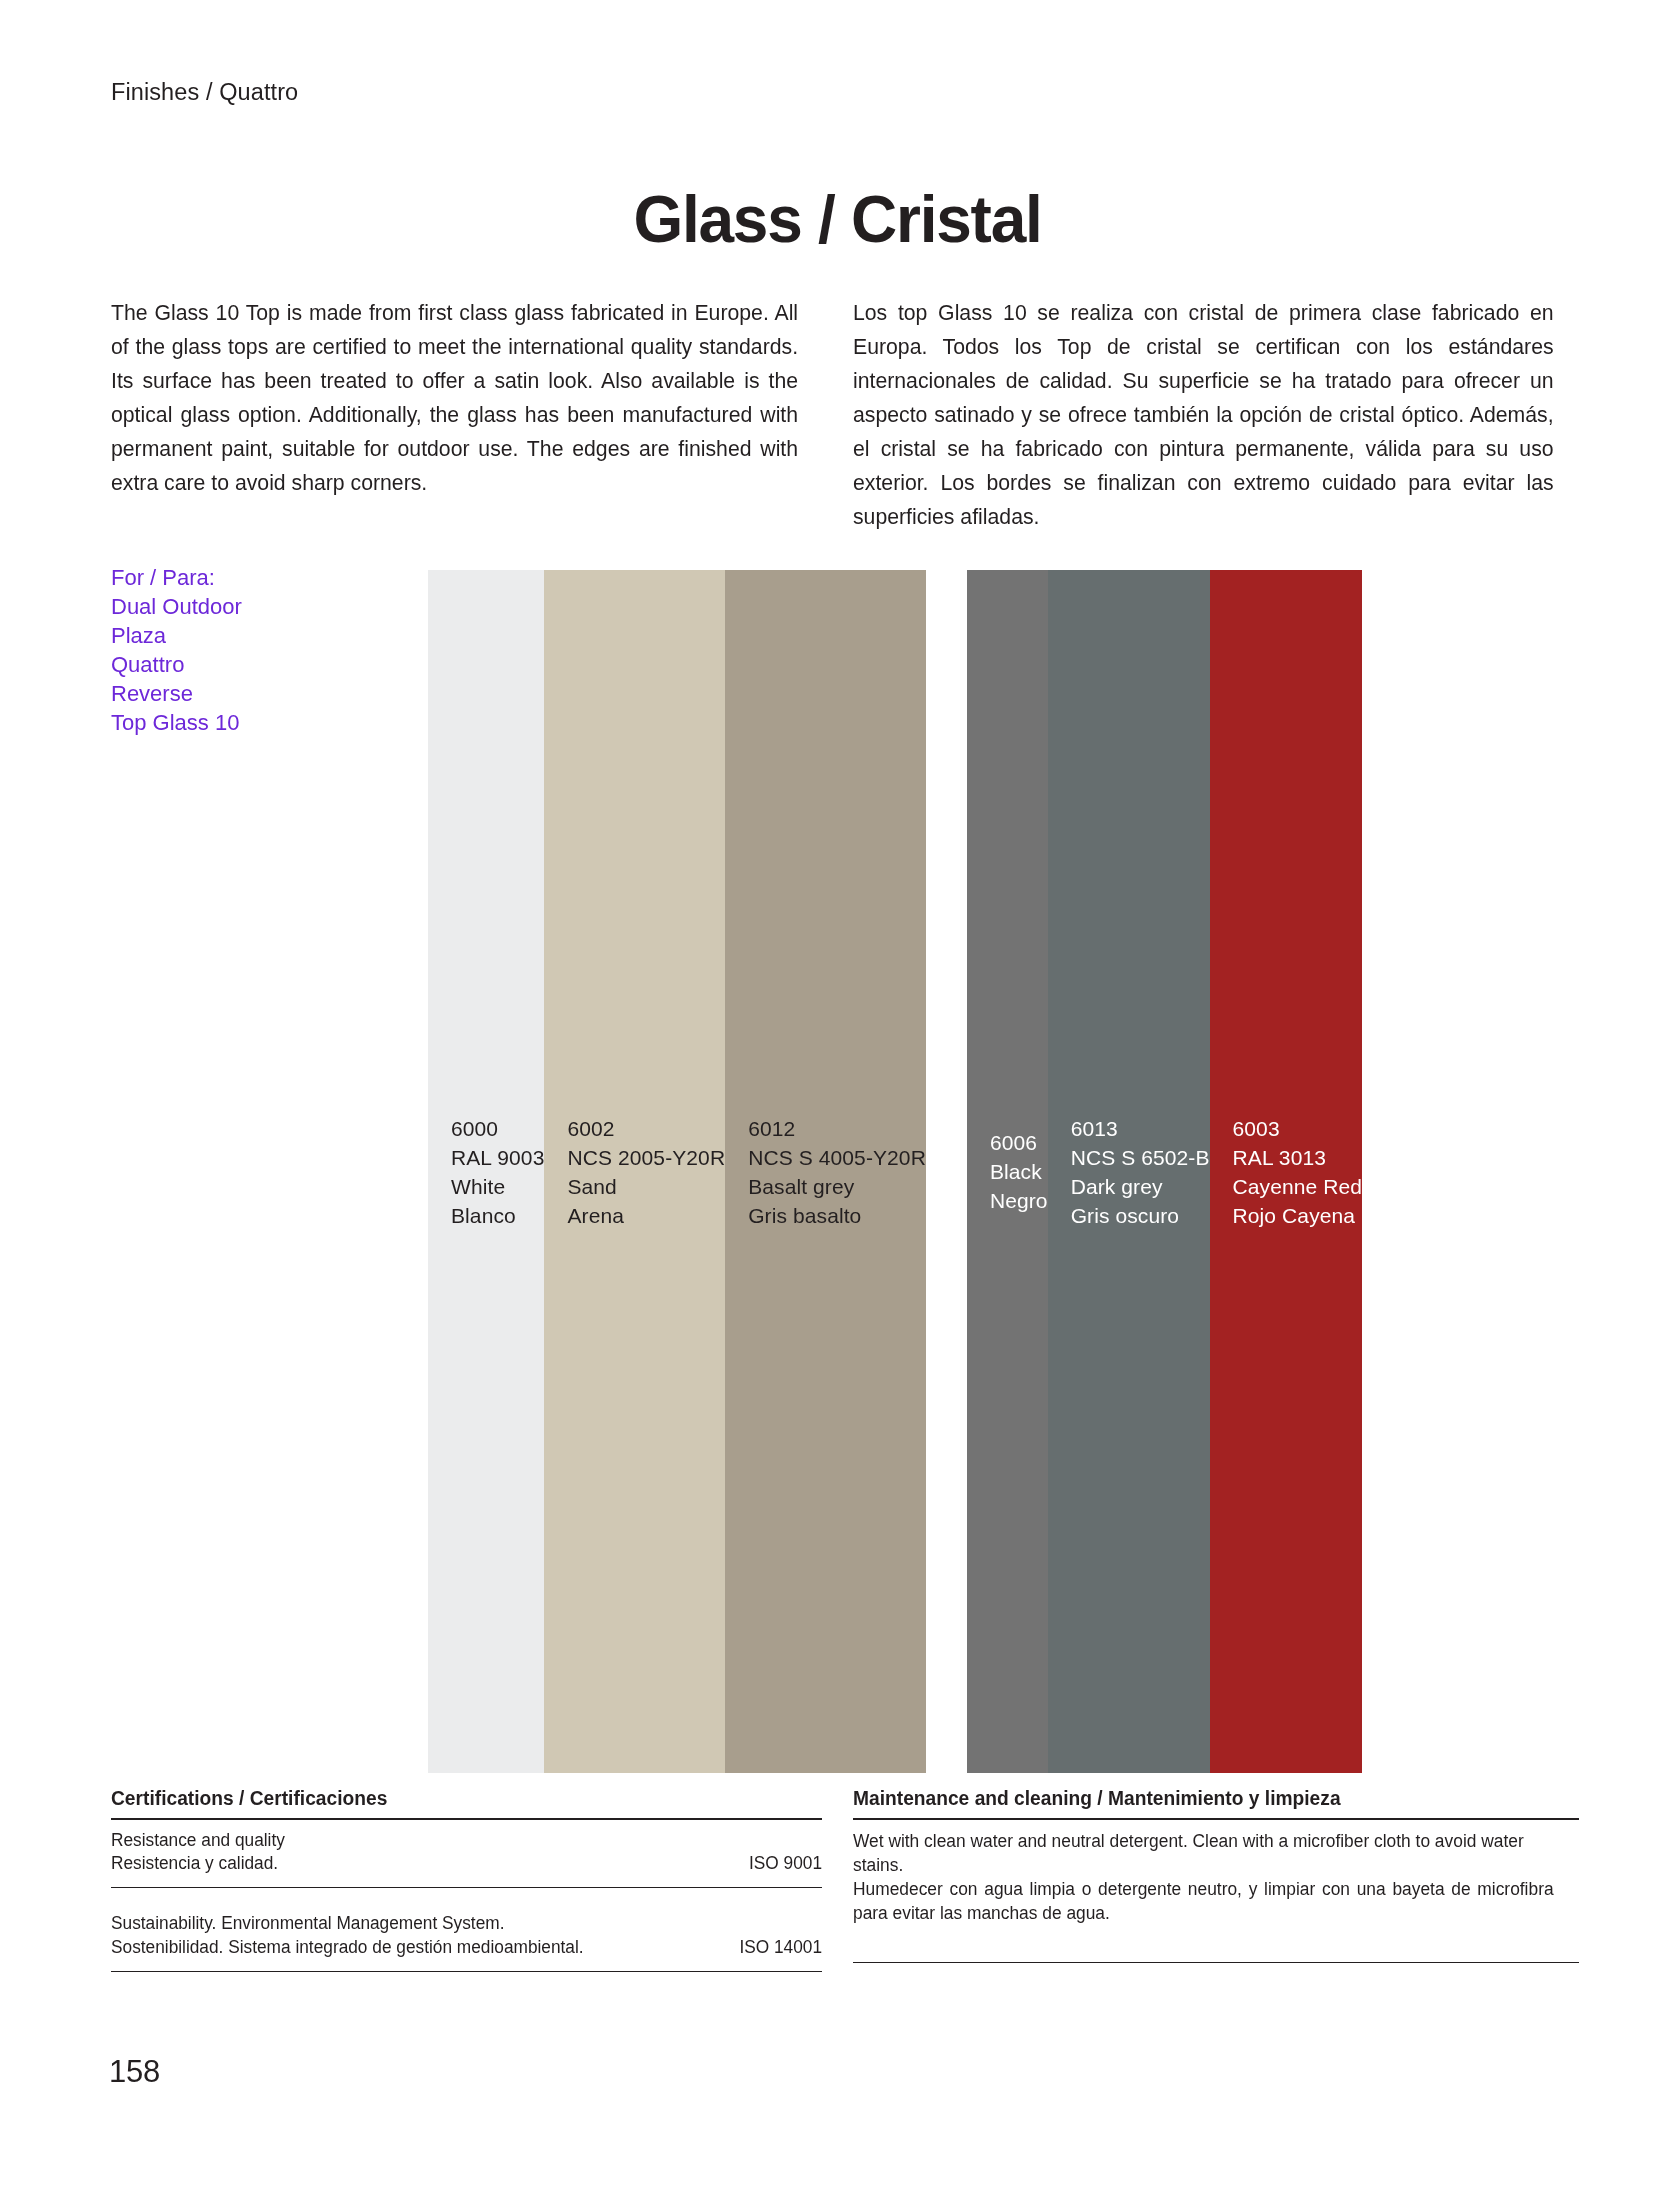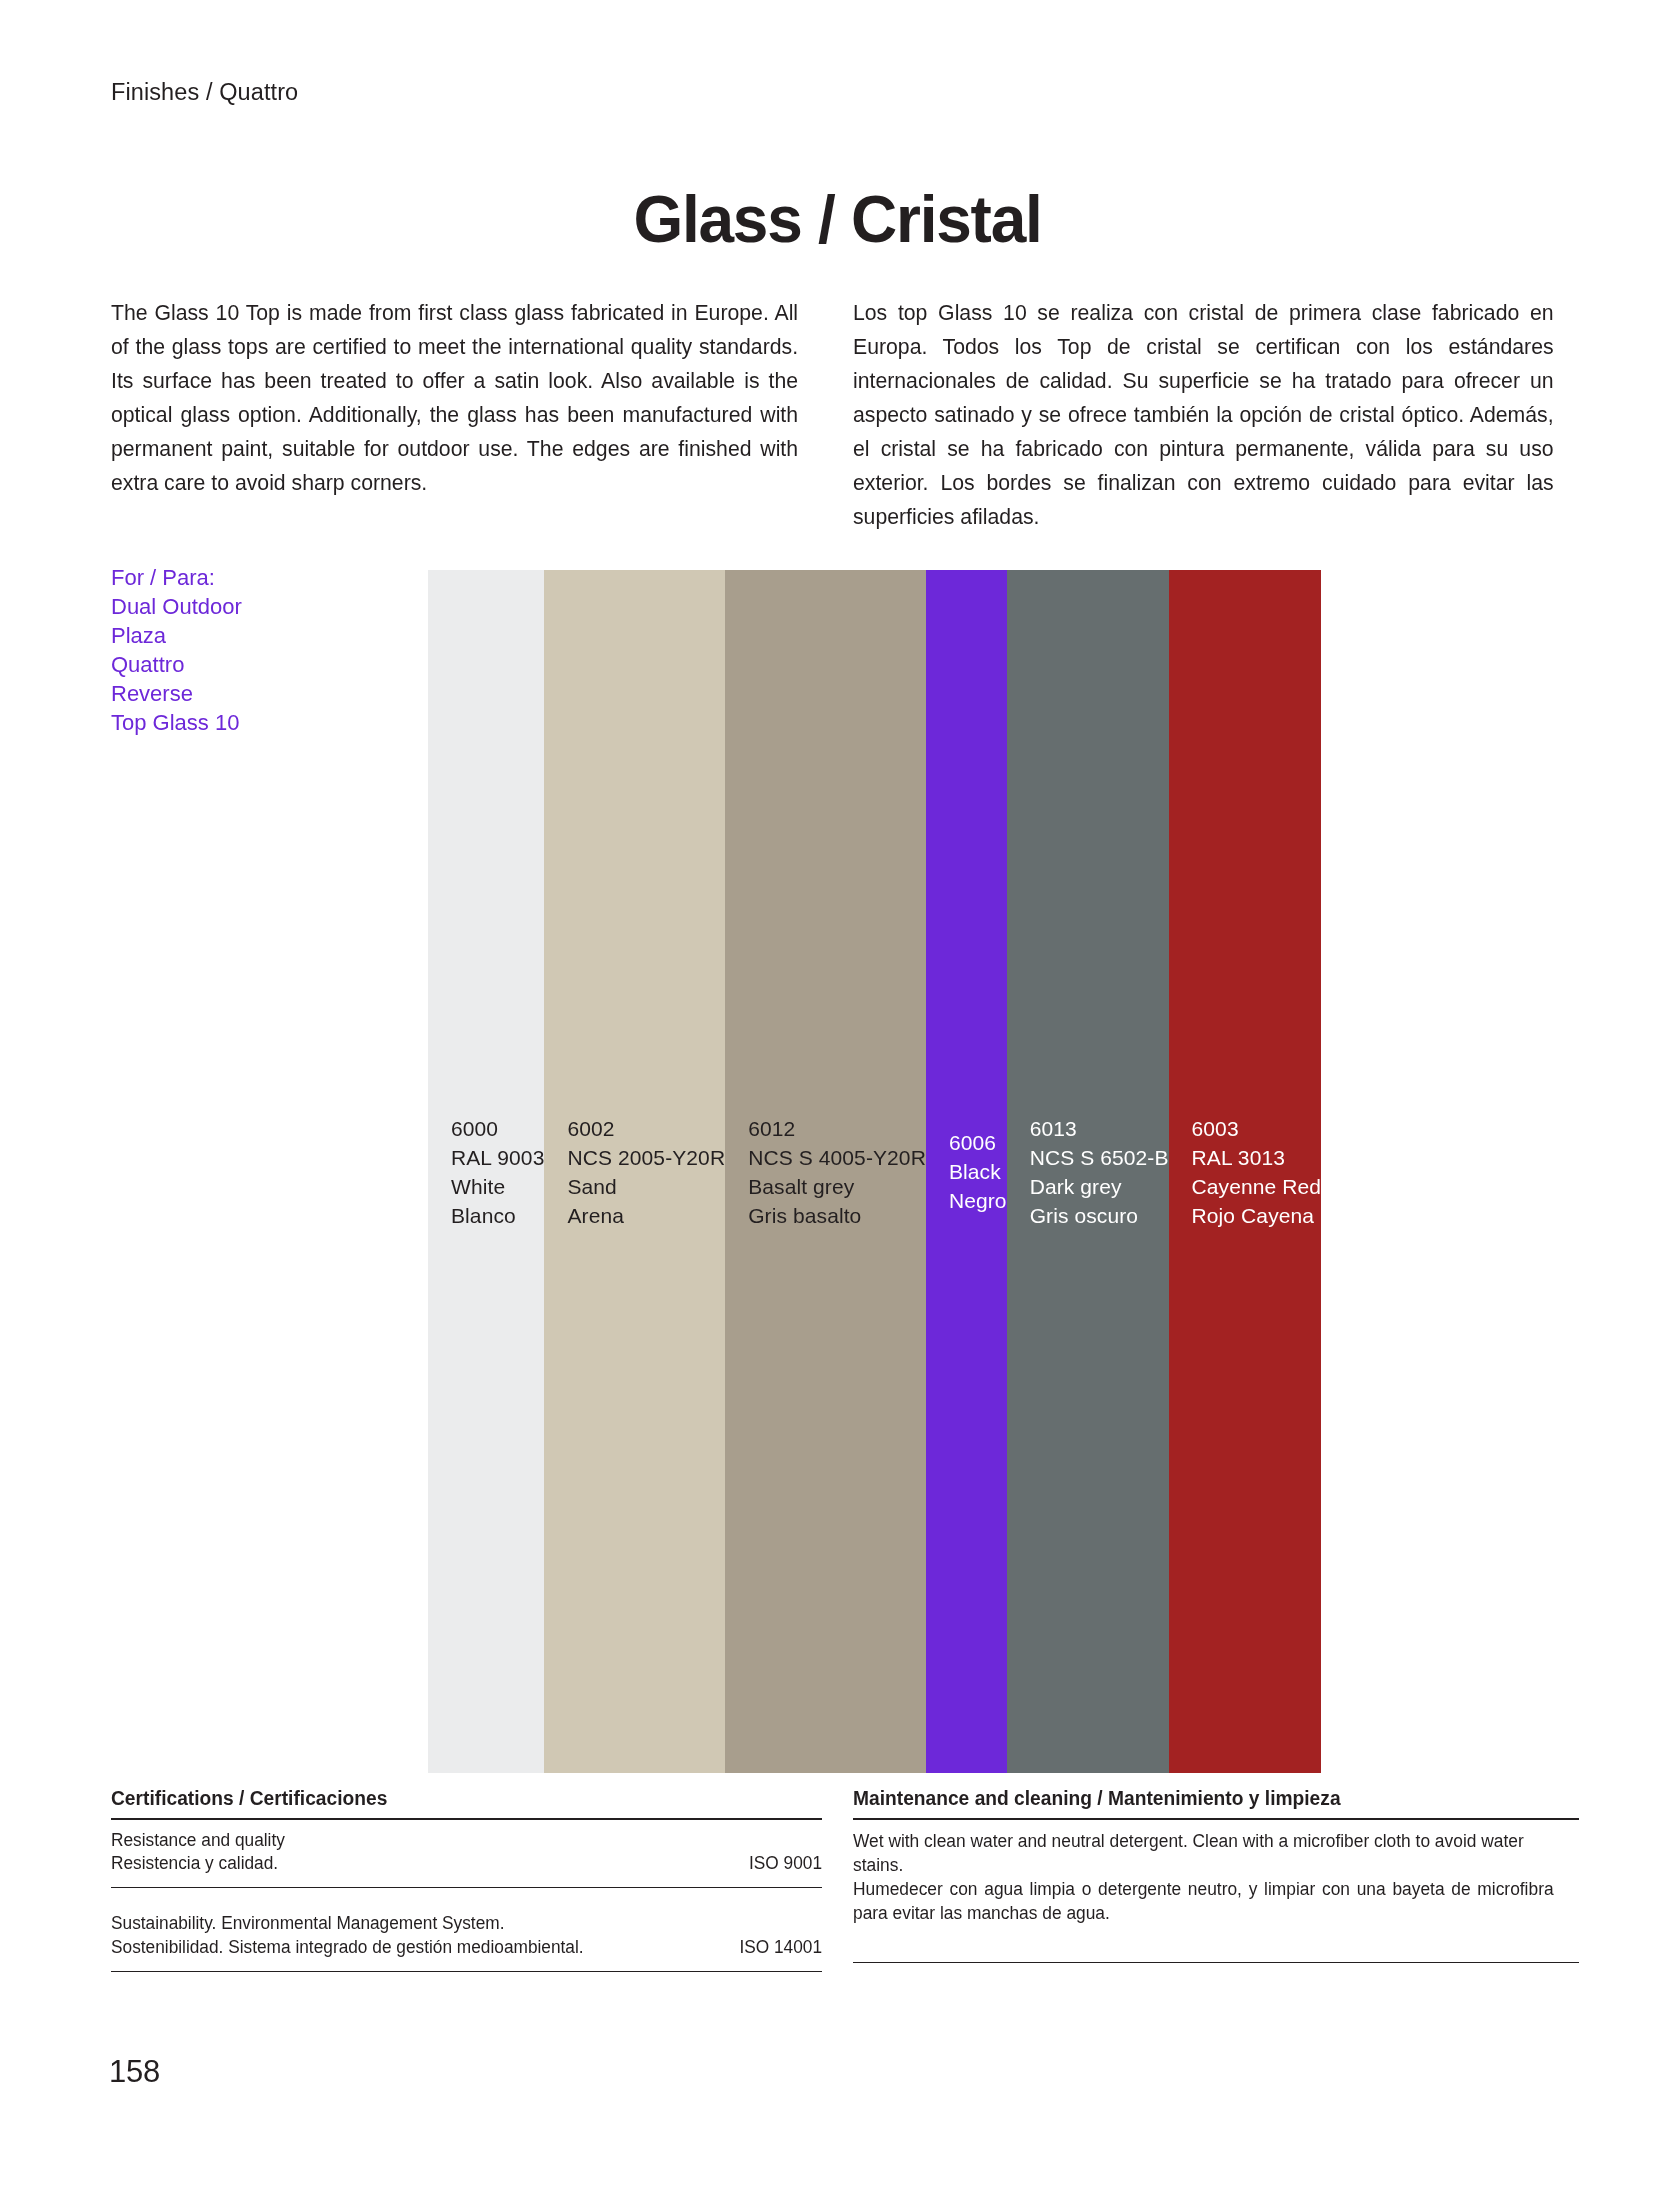--- a/index.html
+++ b/index.html
@@ -224,21 +224,21 @@
         <div class="swatch-line">NCS 2005-Y20R</div>
         <div class="swatch-line">Sand</div>
         <div class="swatch-line">Arena</div>
       </div>
       <div class="swatch light" style="background: rgb(168, 158, 141);">
         <div class="swatch-line">6012</div>
         <div class="swatch-line">NCS S 4005-Y20R</div>
         <div class="swatch-line">Basalt grey</div>
         <div class="swatch-line">Gris basalto</div>
       </div>
-      <div class="swatch dark" style="background: #6d28d9;">
+      <div class="swatch dark" style="background: #737373; margin-left: 41px;">
         <div class="swatch-line">6006</div>
         <div class="swatch-line">Black</div>
         <div class="swatch-line">Negro</div>
       </div>
       <div class="swatch dark" style="background: rgb(102, 110, 111);">
         <div class="swatch-line">6013</div>
         <div class="swatch-line">NCS S 6502-B</div>
         <div class="swatch-line">Dark grey</div>
         <div class="swatch-line">Gris oscuro</div>
       </div>

